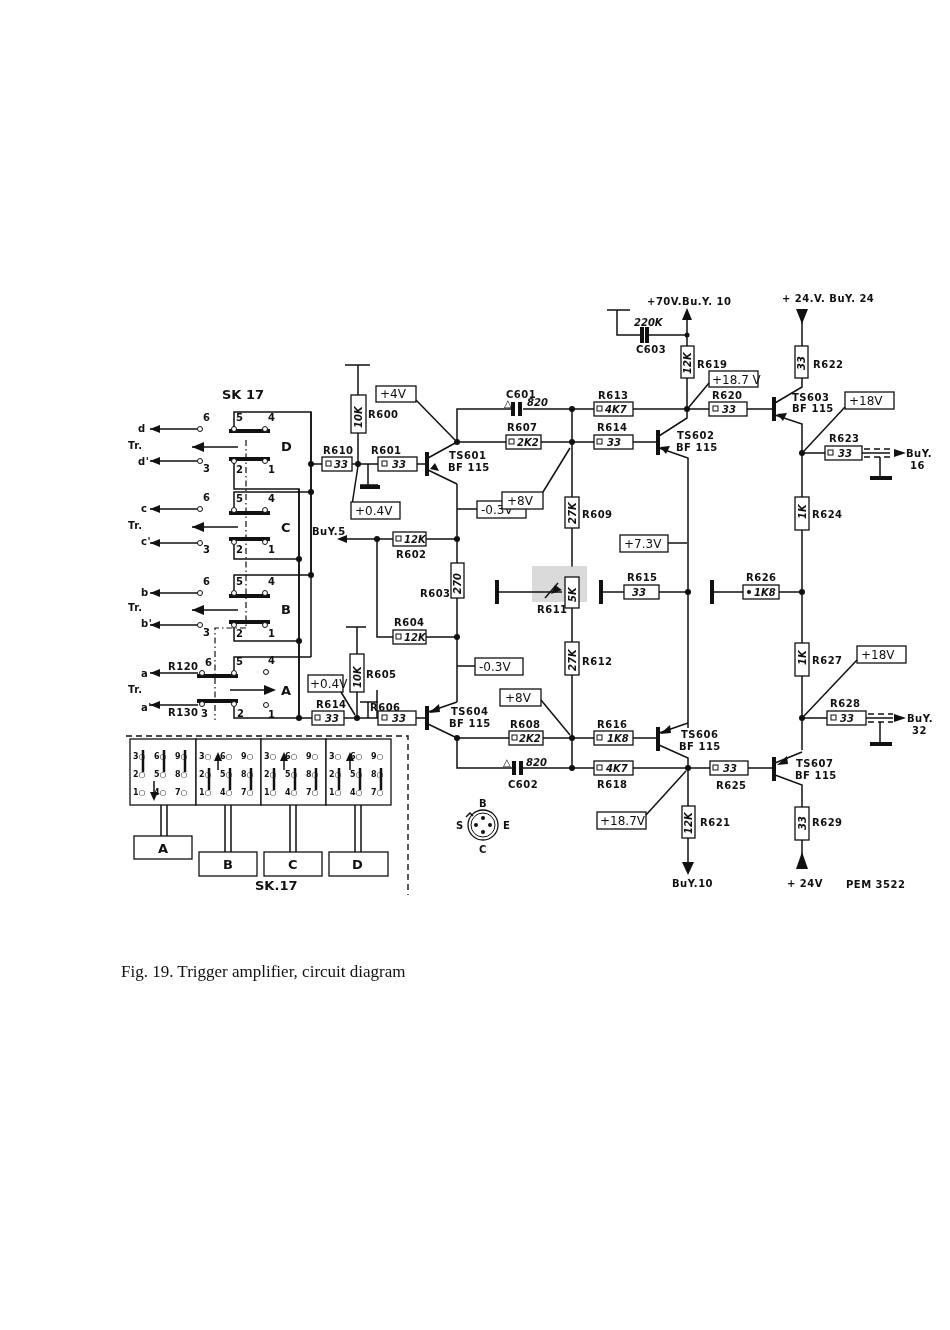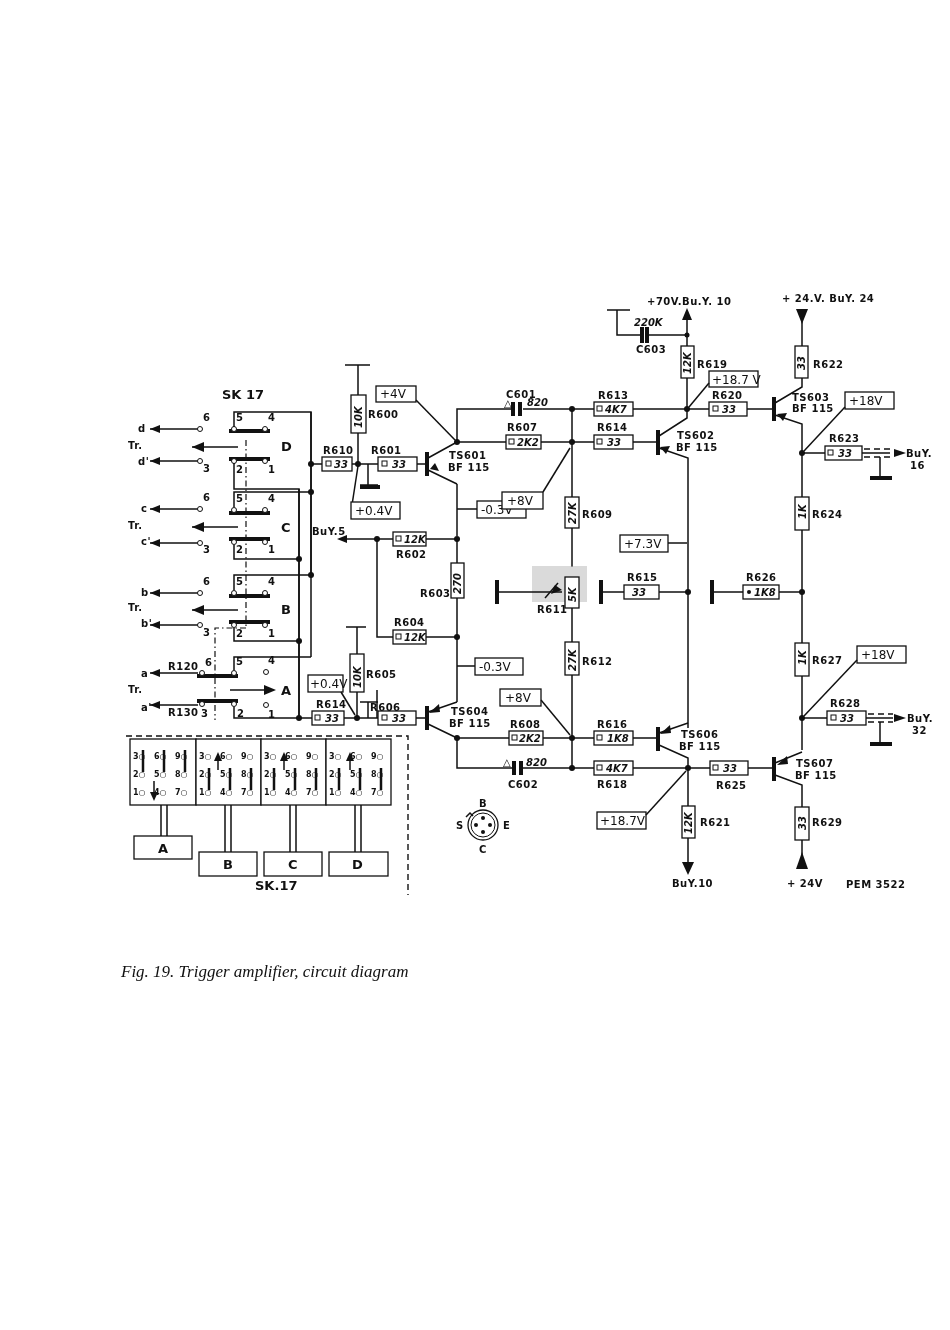--- a/index.html
+++ b/index.html
@@ -9,21 +9,21 @@
   .lbl { font-size: 10px; font-weight: bold; letter-spacing: 0.5px; }
   .val { font-size: 10px; font-style: italic; font-weight: bold; }
   .volt { font-size: 12px; }
   .big { font-size: 13px; font-weight: bold; }
   .w { stroke: #111; stroke-width: 1.5; fill: none; }
   .thick { stroke: #111; stroke-width: 4; fill: none; }
   .box { stroke: #111; stroke-width: 1.3; fill: #fff; }
   .dot { fill: #111; }
   .dash { stroke: #111; stroke-width: 1.4; fill: none; stroke-dasharray: 6 4; }
   .dashdot { stroke: #111; stroke-width: 1.2; fill: none; stroke-dasharray: 6 3 1.5 3; }
-  #caption { position: absolute; left: 121px; top: 962px; font-family: "Liberation Serif", serif; font-style: italic; font-size: 17px; color: #111; }
+  #caption { position: absolute; left: 121px; top: 962px; font-family: "Liberation Serif", serif; font-size: 17px; color: #111; }
 </style>
 </head>
 <body>
 
 <svg id="diagram" viewBox="0 0 950 1330" xmlns="http://www.w3.org/2000/svg">
 
   <text class="big" x="222" y="399">SK 17</text>
 
   <path class="dashdot" d="M246 440 V628 M246 628 H215 V720"></path>
 

